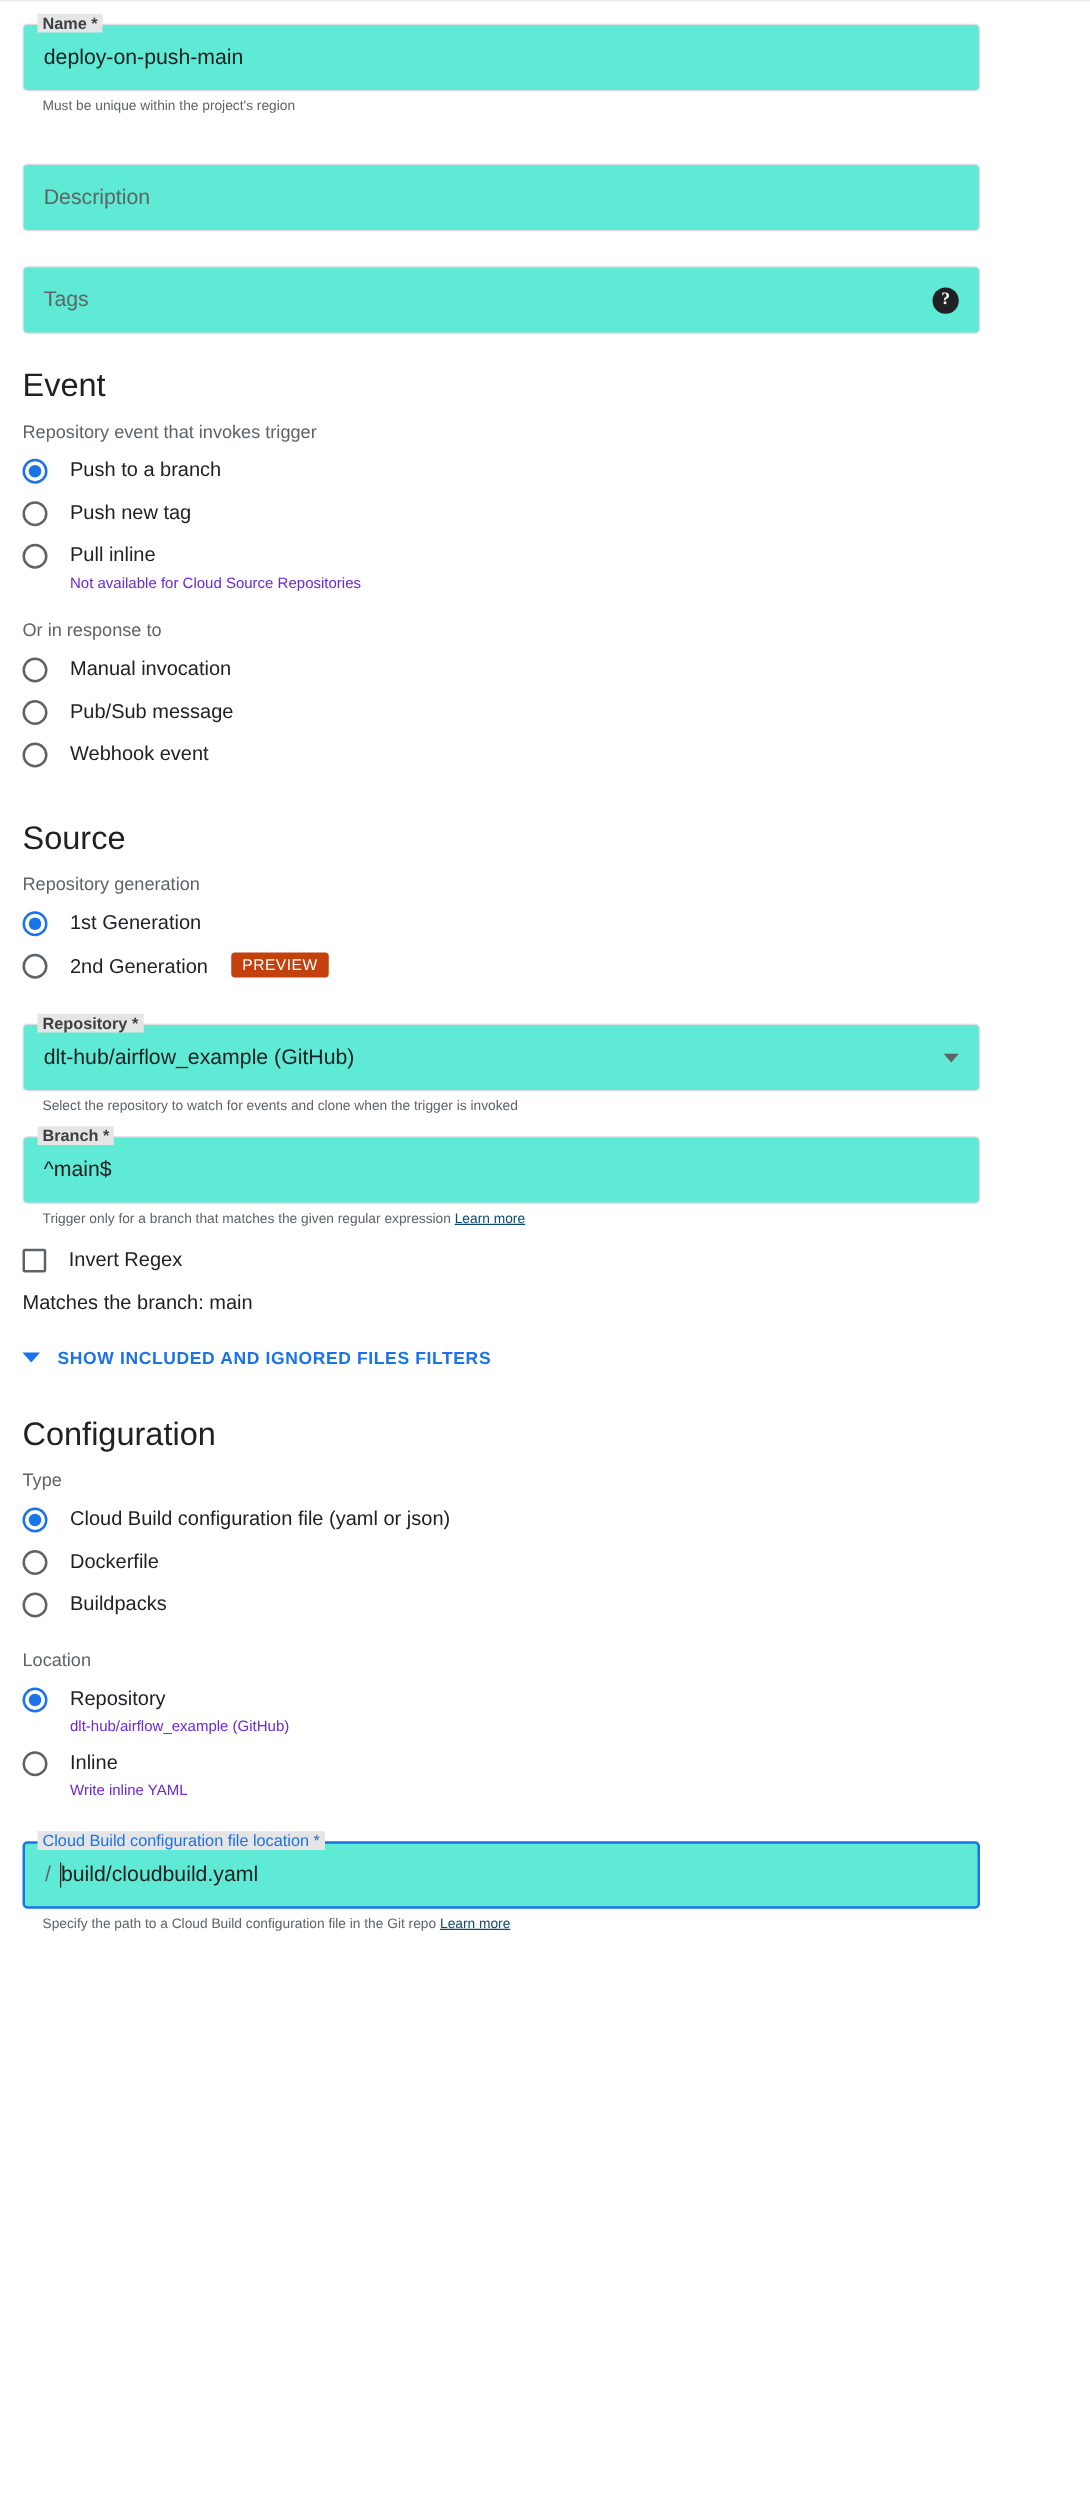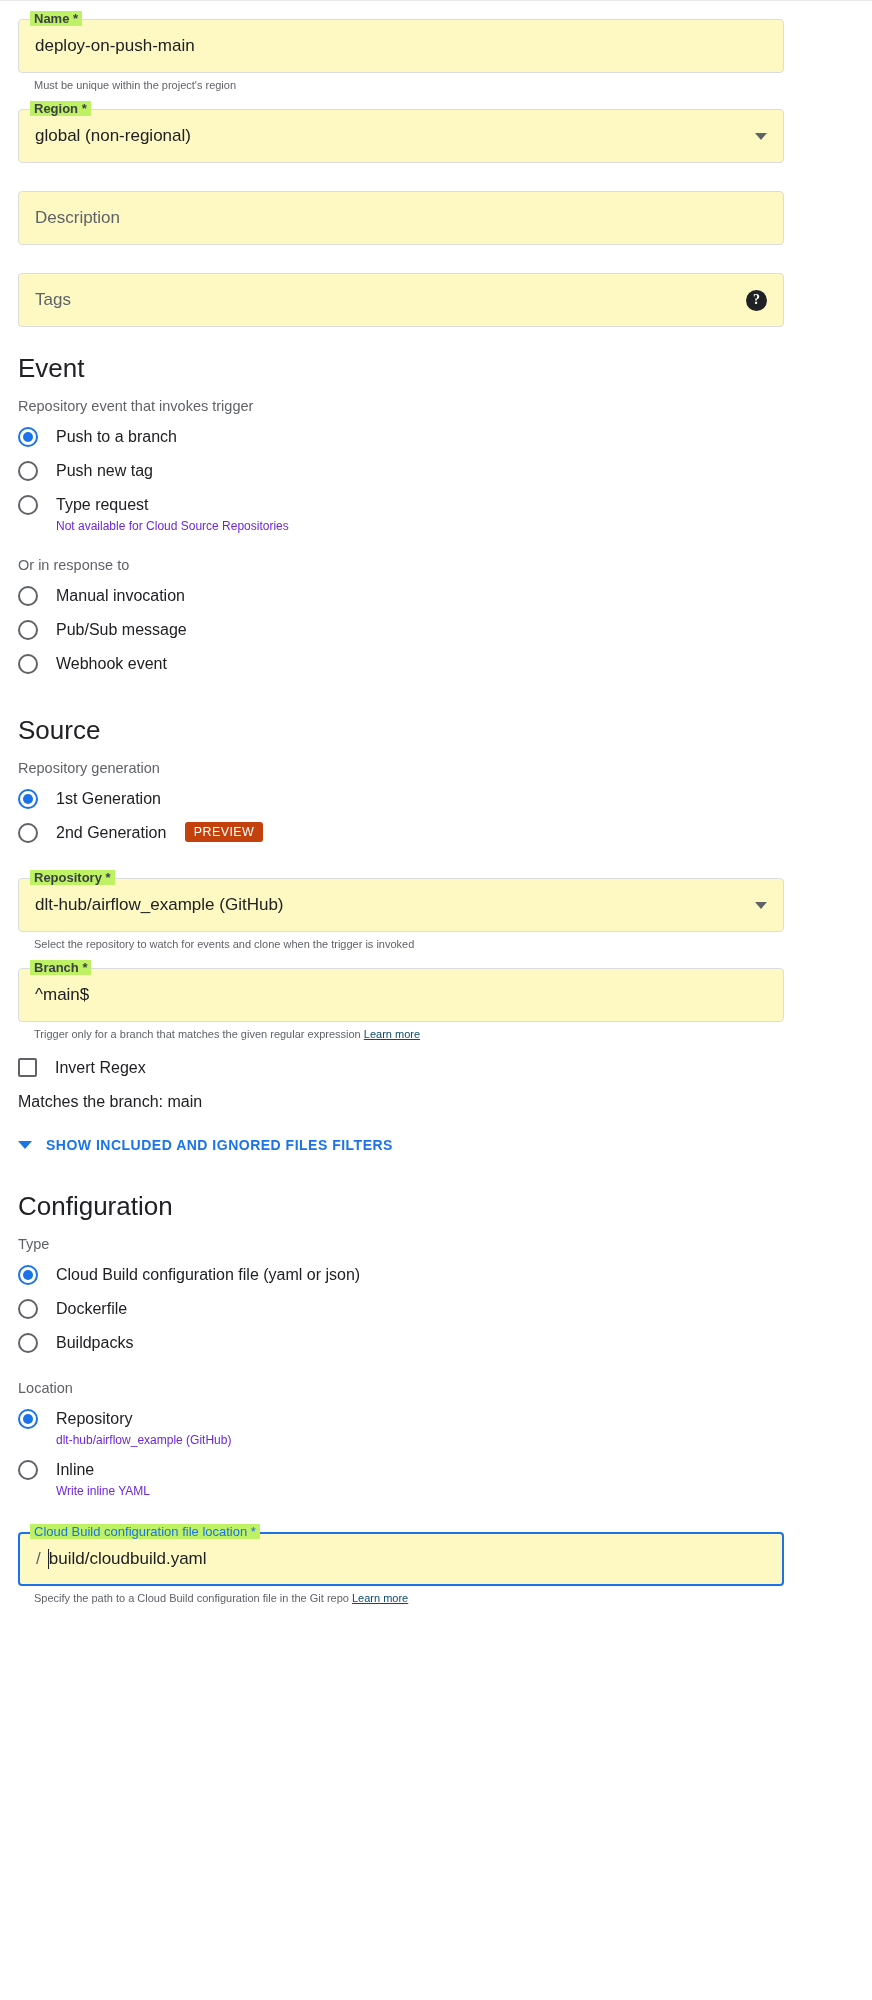--- a/index.html
+++ b/index.html
@@ -35,29 +35,29 @@
     width: 766px;
     margin: 0 0 6px 0;
   }
   .field .box {
     border: 1px solid #dadce0;
     border-radius: 4px;
     height: 54px;
     display: flex;
     align-items: center;
     padding: 0 16px;
-    background: #fef9c3;
+    background: #5eead4;
     font-size: 17px;
     color: #202124;
   }
   .field .legend {
     position: absolute;
     top: -8px;
     left: 12px;
-    background: #bef264;
+    background: #e5e5e5;
     padding: 0 4px;
     font-size: 13px;
     font-weight: bold;
     color: #3c4043;
     line-height: 15px;
   }
   .field.focused .box {
     border: 2px solid #1a73e8;
   }
   .field.focused .legend {
@@ -202,27 +202,20 @@
   <div class="content">
 
     <div class="field">
       <div class="legend">Name *</div>
       <div class="box">
         <span>deploy-on-push-main</span>
       </div>
     </div>
     <div class="helper">Must be unique within the project's region</div>
 
-    <div class="field">
-      <div class="legend">Region *</div>
-      <div class="box">
-        <span>global (non-regional)</span>
-        <span class="select-arrow"></span>
-      </div>
-    </div>
     <div class="gap-md"></div>
 
     <div class="field">
       <div class="box">
         <span class="placeholder">Description</span>
       </div>
     </div>
     <div class="gap-md"></div>
 
     <div class="field">
@@ -243,21 +236,21 @@
     </div>
     <div class="radio-row">
       <span class="radio"></span>
       <span class="radio-text">
         <span class="radio-label">Push new tag</span>
       </span>
     </div>
     <div class="radio-row">
       <span class="radio"></span>
       <span class="radio-text">
-        <span class="radio-label">Type request</span>
+        <span class="radio-label">Pull inline</span>
         <div class="radio-sub">Not available for Cloud Source Repositories</div>
       </span>
     </div>
 
     <div class="sublabel" style="margin-top:24px;">Or in response to</div>
 
     <div class="radio-row">
       <span class="radio"></span>
       <span class="radio-text">
         <span class="radio-label">Manual invocation</span>

